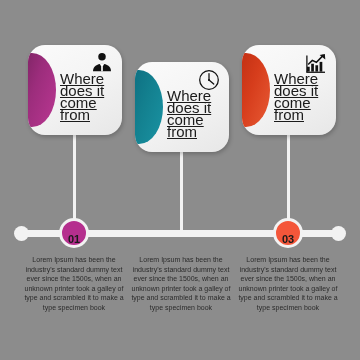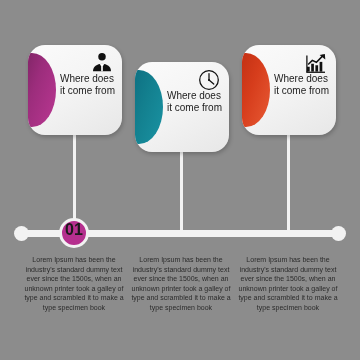--- a/index.html
+++ b/index.html
@@ -40,33 +40,33 @@
   .leaf{
     position:absolute;left:-5px;top:8px;width:33px;height:74px;
     border-radius:0 26px 26px 0 / 0 40px 40px 0;
   }
   .leaf.c1{background:linear-gradient(110deg,#7c2463 0%,#9c2d7c 40%,#ba3792 100%);}
   .leaf.c2{background:linear-gradient(110deg,#0d6d80 0%,#13808f 45%,#1a93a3 100%);}
   .leaf.c3{background:linear-gradient(110deg,#bf2e12 0%,#d63d1c 45%,#e85a34 100%);}
 
   .card-text{
     position:absolute;left:32px;top:28px;width:60px;
-    font-size:10px;line-height:12px;color:#1b1b1b;
+    font-size:15px;line-height:12px;color:#1b1b1b;text-decoration:underline;
   }
   .card-icon{
     position:absolute;right:8px;top:6px;width:24px;height:24px;
   }
   .card-icon svg{display:block;width:100%;height:100%;}
 
   
   .num{
     position:absolute;width:30px;height:30px;border-radius:50%;
     border:3px solid #f2f2f2;
-    display:flex;align-items:flex-start;justify-content:center;
-    font-size:16px;font-weight:bold;color:#1a1a1a;
+    display:flex;align-items:flex-end;justify-content:center;
+    font-size:11px;font-weight:bold;color:#1a1a1a;
     box-sizing:border-box;
   }
   .num.n1{background:#b52f8e;}
   .num.n2{background:#16b3c4;}
   .num.n3{background:#f4563a;}
 
   
   .para{
     position:absolute;top:255px;width:110px;
     font-size:7px;line-height:9.6px;color:#2b2b2b;text-align:center;
@@ -124,18 +124,21 @@
         <polyline points="5.5,18 11,12.5 16.5,15 26,5.5" fill="none" stroke="#111" stroke-width="2"></polyline>
         <polygon points="27.8,4 28.4,11.2 20.8,5.2" fill="#111"></polygon>
       </svg>
     </div>
     <div class="card-text">Where does it come from</div>
   </div>
 
   <div class="num n1" style="left:59px;top:218px;">
     <span>01</span>
   </div>
+  <div class="num n3" style="left:273px;top:218px;">
+    <span>03</span>
+  </div>
 
   <div class="para" style="left:19px;">Lorem Ipsum has been the industry's standard dummy text ever since the 1500s, when an unknown printer took a galley of type and scrambled it to make a type specimen book</div>
   <div class="para" style="left:126px;">Lorem Ipsum has been the industry's standard dummy text ever since the 1500s, when an unknown printer took a galley of type and scrambled it to make a type specimen book</div>
   <div class="para" style="left:233px;">Lorem Ipsum has been the industry's standard dummy text ever since the 1500s, when an unknown printer took a galley of type and scrambled it to make a type specimen book</div>
 
 </div>
 
 </body></html>

